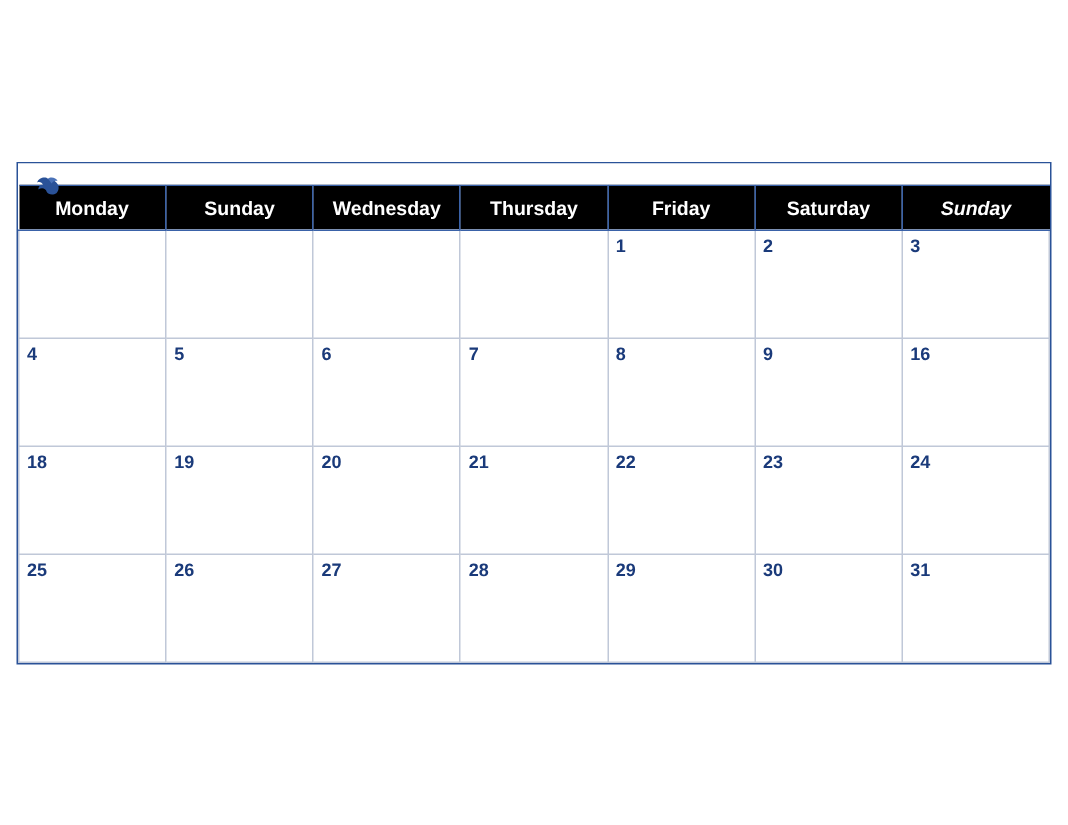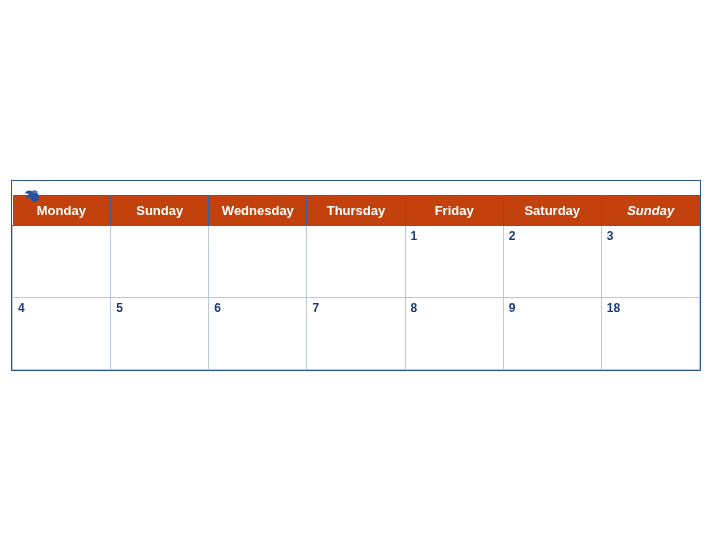--- a/index.html
+++ b/index.html
@@ -64,21 +64,21 @@
       right: 12px;
       top: 14px;
       font-size: 13px;
       color: #333;
     }
     .calendar-grid {
       width: 100%;
       border-collapse: collapse;
     }
     .calendar-grid th {
-      background: #c2410c;
+      background: #000000;
       color: #fff;
       font-size: 13px;
       font-weight: bold;
       padding: 7px 4px;
       text-align: center;
       border: 1px solid #3a62a8;
     }
     .calendar-grid td {
       border: 1px solid #c0c8d8;
       vertical-align: top;
@@ -163,18 +163,64 @@
           <td>
             <span class="day-num">7</span>
           </td>
           <td>
             <span class="day-num">8</span>
           </td>
           <td>
             <span class="day-num">9</span>
           </td>
           <td>
+            <span class="day-num">16</span>
+          </td>
+        </tr>
+        <tr>
+          <td>
             <span class="day-num">18</span>
+          </td>
+          <td>
+            <span class="day-num">19</span>
+          </td>
+          <td>
+            <span class="day-num">20</span>
+          </td>
+          <td>
+            <span class="day-num">21</span>
+          </td>
+          <td>
+            <span class="day-num">22</span>
+          </td>
+          <td>
+            <span class="day-num">23</span>
+          </td>
+          <td>
+            <span class="day-num">24</span>
+          </td>
+        </tr>
+        <tr>
+          <td>
+            <span class="day-num">25</span>
+          </td>
+          <td>
+            <span class="day-num">26</span>
+          </td>
+          <td>
+            <span class="day-num">27</span>
+          </td>
+          <td>
+            <span class="day-num">28</span>
+          </td>
+          <td>
+            <span class="day-num">29</span>
+          </td>
+          <td>
+            <span class="day-num">30</span>
+          </td>
+          <td>
+            <span class="day-num">31</span>
           </td>
         </tr>
       </tbody>
   </table>
 </div>
 
 </body></html>

